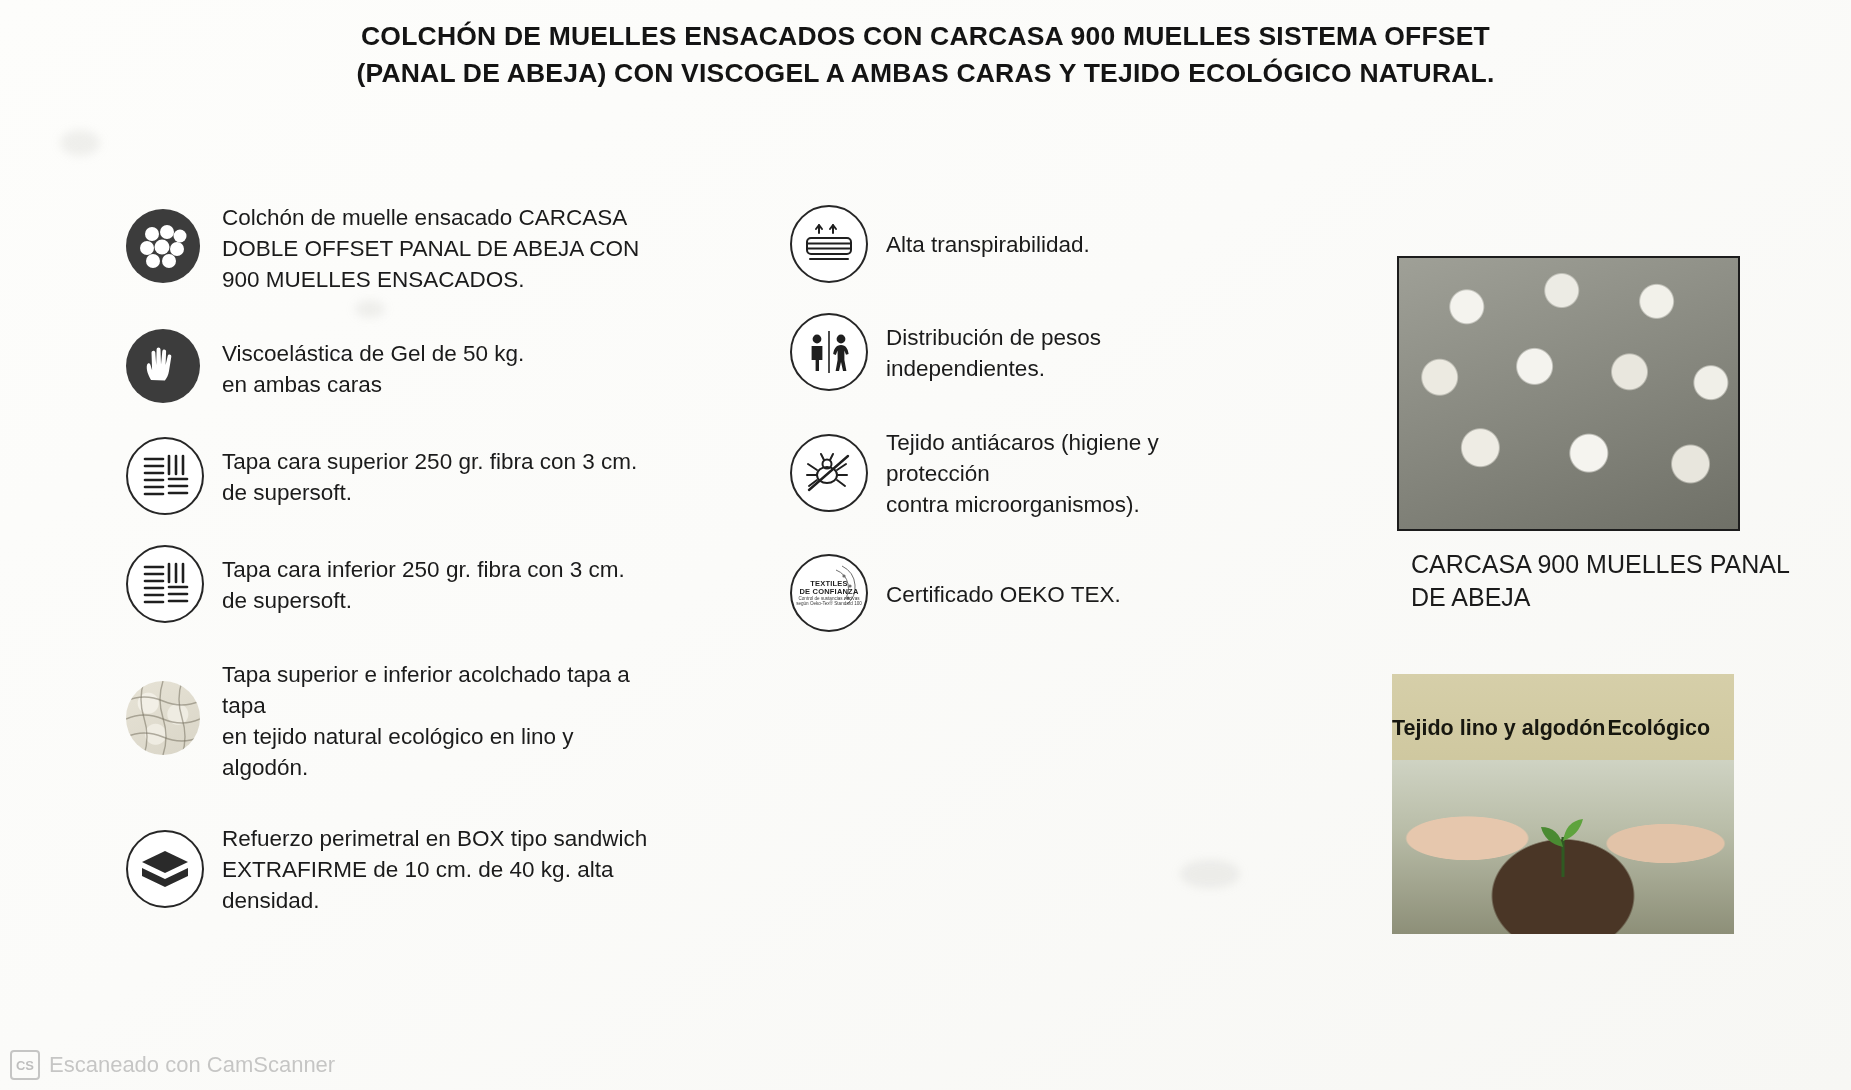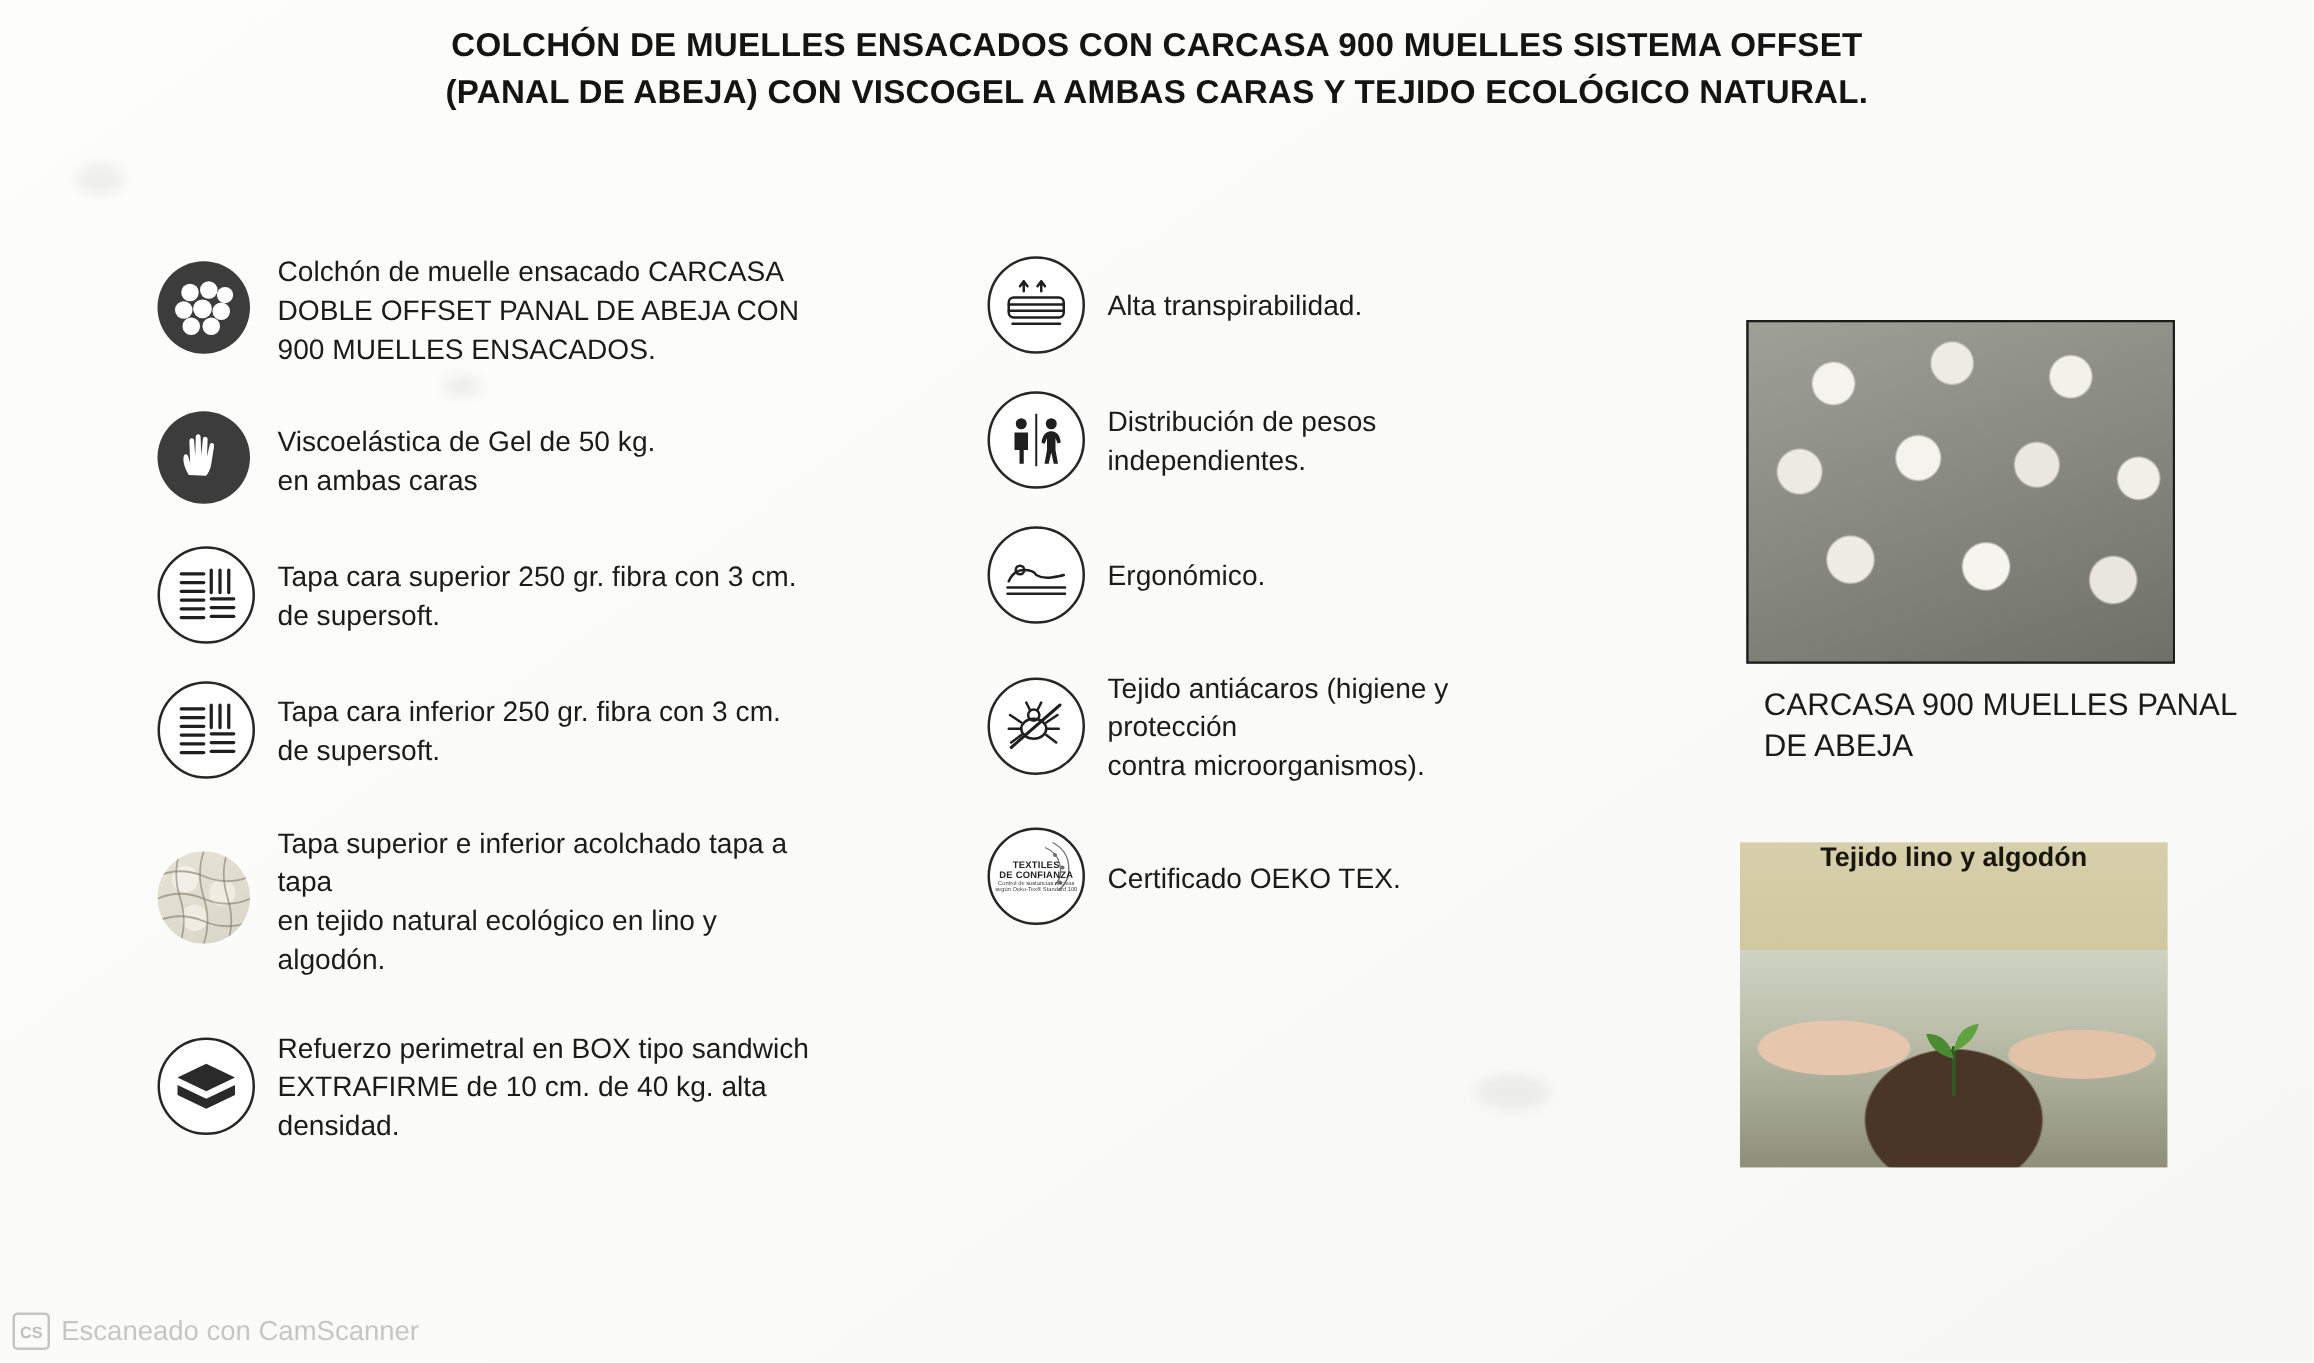--- a/index.html
+++ b/index.html
@@ -137,22 +137,22 @@
   #img-eco {
     position: absolute;
     left: 1392px; top: 674px;
     width: 342px; height: 260px;
     overflow: hidden;
     background: #cfc7b0;
   }
   .eco-top {
     position: absolute; left:0; right:0; top:0; height: 109px;
     background: linear-gradient(180deg,#d6cfa9,#cdc69d);
-    display: flex; flex-direction: column;
-    align-items: center; justify-content: space-between;
+    display: flex; flex-direction: row;
+    align-items: center; justify-content: flex-start;
     gap: 2px;
   }
   .eco-top .t1, .eco-top .t2 {
     font-weight: bold;
     font-size: 21.5px;
     color: #17170f;
   }
   .eco-bottom {
     position: absolute; left:0; right:0; top:86px; bottom:0;
     background:
@@ -363,35 +363,20 @@
               <path d="M7.6 17h10.8v14H15v11h-3.4V31H7.6z"></path>
               <circle cx="37" cy="10" r="4.4"></circle>
               <path d="M37 16c5 0 7 4 7.6 9l-2.6.8-1.6-4.4V31l2 11h-3.4l-2-9-2 9h-3.4l2-11V21.4L31.8 26l-2.6-.9C29.9 20 32 16 37 16z"></path>
             </g>
           </svg>
         </div>
       </div>
       <div class="txt">Distribución de pesos independientes.</div>
     </div>
 
-    <div class="feature">
-      <div class="icon-wrap">
-        <div class="circle-line">
-          <svg width="56" height="42" viewBox="0 0 56 42">
-            <g stroke="#1f1f1f" stroke-width="2" fill="none" stroke-linecap="round">
-              <path d="M6 26 q4-9 12-9 t10 4 q5 3 12 2 t10-2"></path>
-              <circle cx="15" cy="17" r="3.4"></circle>
-              <line x1="5" y1="31" x2="51" y2="31"></line>
-              <line x1="5" y1="36" x2="51" y2="36"></line>
-            </g>
-          </svg>
-        </div>
-      </div>
-      <div class="txt">Ergonómico.</div>
-    </div>
 
     <div class="feature">
       <div class="icon-wrap">
         <div class="circle-line">
           <svg width="54" height="46" viewBox="0 0 54 46">
             <g stroke="#1f1f1f" stroke-width="2" fill="none" stroke-linecap="round">
               <ellipse cx="25" cy="25" rx="10" ry="8"></ellipse>
               <circle cx="25" cy="14" r="4.5"></circle>
               <path d="M15 20 L6 14 M15 25 L5 25 M15 30 L7 36"></path>
               <path d="M35 20 L44 14 M35 25 L45 25 M35 30 L43 36"></path>

